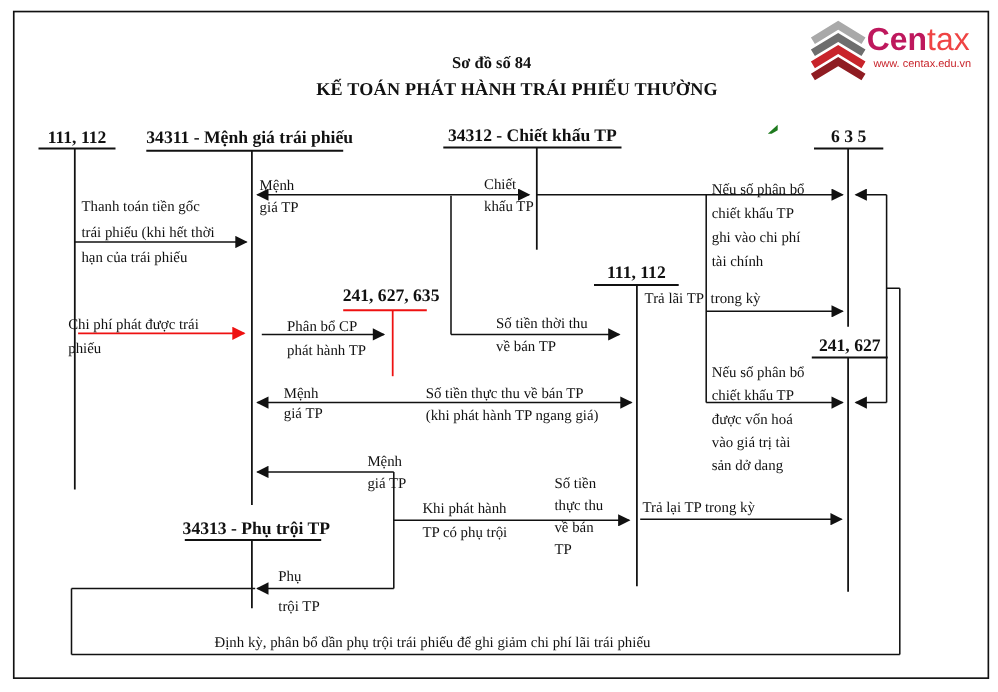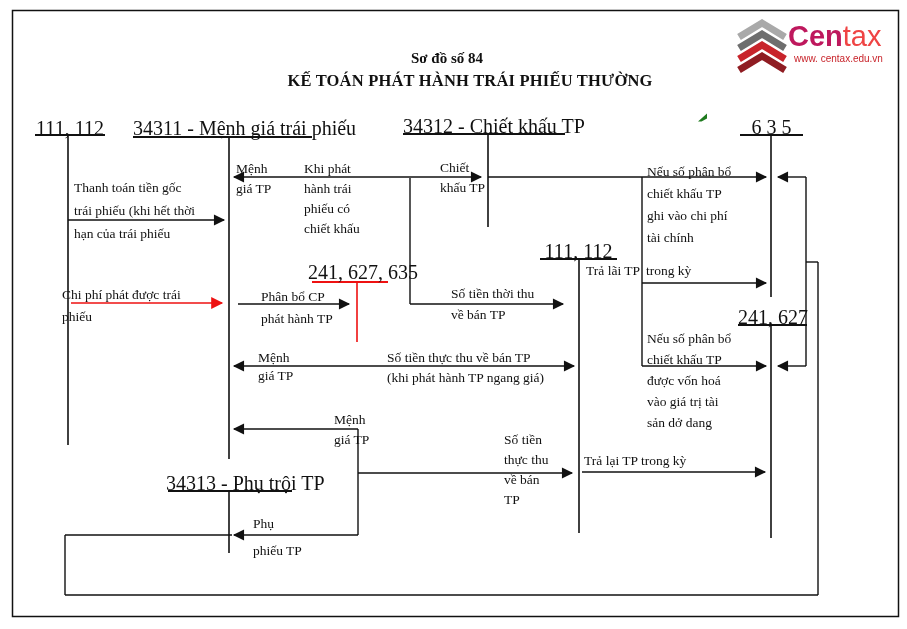--- a/index.html
+++ b/index.html
@@ -1,20 +1,20 @@
 <!DOCTYPE html>
 <html lang="vi"><head>
 <meta charset="utf-8">
 <style>
   html,body{margin:0;padding:0;background:#fff;}
   .stage{position:relative;width:907px;height:629px;background:#ffffff;overflow:hidden;
          font-family:"Liberation Serif","DejaVu Serif",serif;color:#111;}
   svg.lines{position:absolute;left:0;top:0;}
   .lbl{position:absolute;font-size:13.5px;line-height:20px;white-space:pre-line;}
-  .hdr{position:absolute;font-weight:normal;font-size:20px;text-align:center;white-space:nowrap;}
+  .hdr{position:absolute;font-weight:bold;font-size:16px;text-align:center;white-space:nowrap;}
   .title1{position:absolute;left:297px;top:50px;width:300px;text-align:center;
           font-weight:bold;font-size:15px;}
   .title2{position:absolute;left:240px;top:71px;width:460px;text-align:center;
           font-weight:bold;font-size:16.5px;letter-spacing:.2px;}
   .logo{position:absolute;left:732px;top:16px;width:168px;height:52px;}
   .logo-text{position:absolute;left:56px;top:6px;font-family:"Liberation Sans","DejaVu Sans",sans-serif;
              font-size:29px;line-height:29px;white-space:nowrap;}
   .logo-cen{color:#be185d;font-weight:bold;}
   .logo-tax{color:#ef4444;font-weight:normal;}
   .logo-url{position:absolute;left:62px;top:37px;font-family:"Liberation Sans","DejaVu Sans",sans-serif;
@@ -116,24 +116,20 @@
   <div class="hdr" style="left:738px;top:306px;width:69px;">241, 627</div>
   <div class="hdr" style="left:166px;top:472px;width:130px;">34313 - Phụ trội TP</div>
 
   <div class="lbl" style="left:74px;top:176px;line-height:23px;">Thanh toán tiền gốc
 trái phiếu (khi hết thời
 hạn của trái phiếu</div>
   <div class="lbl" style="left:62px;top:284px;line-height:22px;">Chi phí phát được trái
 phiếu</div>
   <div class="lbl" style="left:236px;top:159px;line-height:20px;">Mệnh
 giá TP</div>
-  <div class="lbl" style="left:304px;top:159px;line-height:20px;">Khi phát
-hành trái
-phiếu có
-chiết khấu</div>
   <div class="lbl" style="left:413px;top:158px;line-height:20px;margin-left:27px;">Chiết
 khấu TP</div>
   <div class="lbl" style="left:647px;top:161px;line-height:22px;">Nếu số phân bổ
 chiết khấu TP
 ghi vào chi phí
 tài chính</div>
   <div class="lbl" style="left:586px;top:261px;">Trả lãi TP</div>
   <div class="lbl" style="left:646px;top:261px;">trong kỳ</div>
   <div class="lbl" style="left:451px;top:283px;line-height:21px;">Số tiền thời thu
 về bán TP</div>
@@ -143,21 +139,24 @@
 giá TP</div>
   <div class="lbl" style="left:387px;top:348px;line-height:20px;">Số tiền thực thu về bán TP
 (khi phát hành TP ngang giá)</div>
   <div class="lbl" style="left:647px;top:328px;line-height:21px;">Nếu số phân bổ
 chiết khấu TP
 được vốn hoá
 vào giá trị tài
 sản dở dang</div>
   <div class="lbl" style="left:334px;top:410px;line-height:20px;">Mệnh
 giá TP</div>
+  <div class="lbl" style="left:384px;top:451px;line-height:22px;">Khi phát hành
+TP có phụ trội</div>
   <div class="lbl" style="left:504px;top:430px;line-height:20px;">Số tiền
 thực thu
 về bán
 TP</div>
   <div class="lbl" style="left:584px;top:451px;">Trả lại TP trong kỳ</div>
   <div class="lbl" style="left:253px;top:510px;line-height:27px;">Phụ
-phiếu TP</div>
+trội TP</div>
+  <div class="lbl" style="left:195px;top:574px;">Định kỳ, phân bổ dần phụ trội trái phiếu để ghi giảm chi phí lãi trái phiếu</div>
 
 </div>
 
 </body></html>

